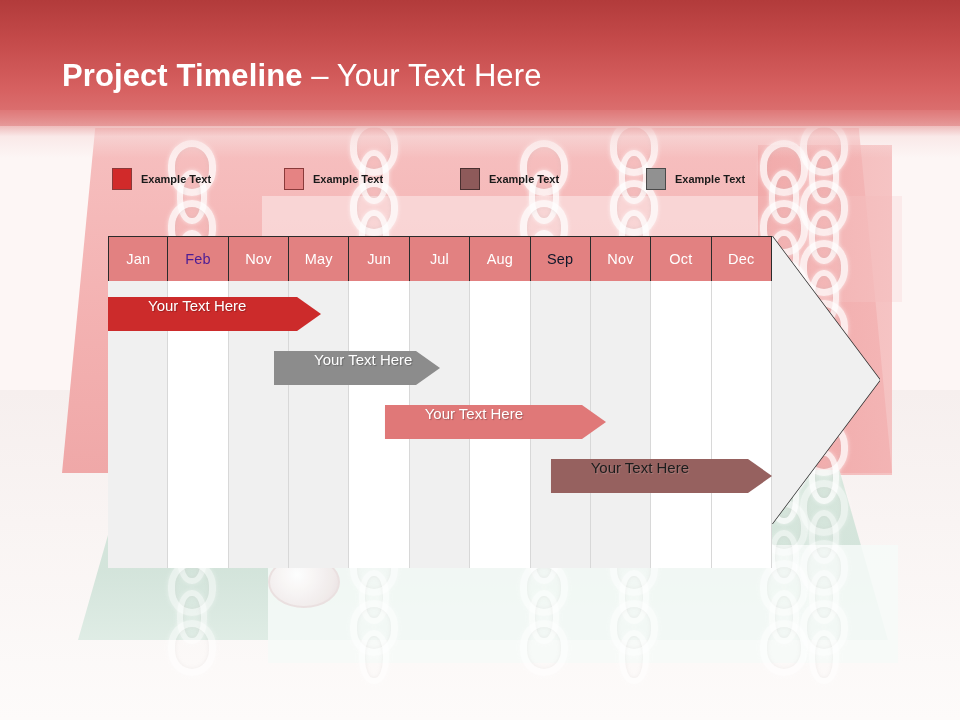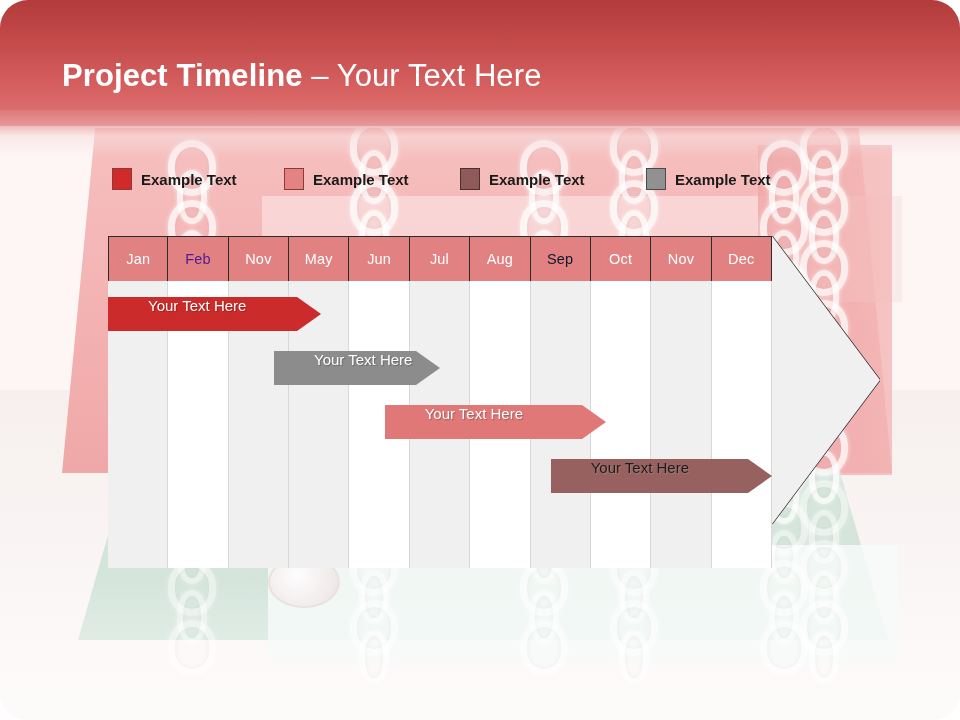--- a/index.html
+++ b/index.html
@@ -14,21 +14,20 @@
     background: #ffffff;
   }
 
   
   #slide {
     position: relative;
     width: 960px;
     height: 720px;
     overflow: hidden;
     background: #fdf6f5;
-    border-radius: 28px;
   }
 
   
   .bg-layer { position: absolute; pointer-events: none; }
 
   
   .bg-floor {
     left: 0; top: 390px; width: 960px; height: 330px;
     background: linear-gradient(180deg, #f6efee 0%, #f9f4f3 40%, #fdfbfa 100%);
   }
@@ -125,21 +124,21 @@
     align-items: center;
     white-space: nowrap;
   }
   .legend-swatch {
     width: 18px; height: 20px;
     border: 1px solid #8a3a3a;
     margin-right: 9px;
     flex: 0 0 auto;
   }
   .legend-label {
-    font-size: 15px;
+    font-size: 11px;
     font-weight: bold;
     color: #1a1a1a;
     line-height: 1;
   }
 
   
   #chart {
     position: absolute;
     left: 108px; top: 236px;
     width: 772px; height: 288px;
@@ -402,26 +401,26 @@
           <div class="col-body"></div>
         </div>
         <div class="col">
           <div class="col-head" style="background: rgb(226, 129, 129); color: rgb(255, 255, 255);">Aug</div>
           <div class="col-body"></div>
         </div>
         <div class="col band">
           <div class="col-head" style="background: rgb(226, 129, 129); color: #0f172a;">Sep</div>
           <div class="col-body"></div>
         </div>
+        <div class="col band">
+          <div class="col-head" style="background: rgb(226, 129, 129); color: rgb(255, 255, 255);">Nov</div>
+          <div class="col-body"></div>
+        </div>
         <div class="col">
           <div class="col-head" style="background: rgb(226, 129, 129); color: rgb(255, 255, 255);">Oct</div>
-          <div class="col-body"></div>
-        </div>
-        <div class="col band">
-          <div class="col-head" style="background: rgb(226, 129, 129); color: rgb(255, 255, 255);">Nov</div>
           <div class="col-body"></div>
         </div>
         <div class="col">
           <div class="col-head" style="background: rgb(226, 129, 129); color: rgb(255, 255, 255);">Dec</div>
           <div class="col-body"></div>
         </div>
         <div style="position: absolute; left: 0px; top: 0px; width: 100%; height: 1px; background: rgb(43, 43, 43);"></div>
       </div>
     <div id="bars">
         <div class="bar" style="left: 0px; width: 213.033px; top: 16px; background: rgb(204, 43, 43);">

